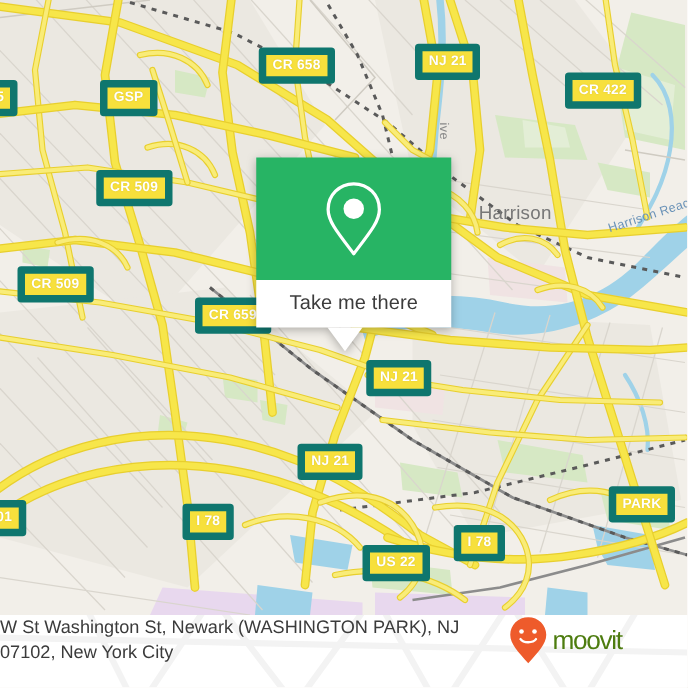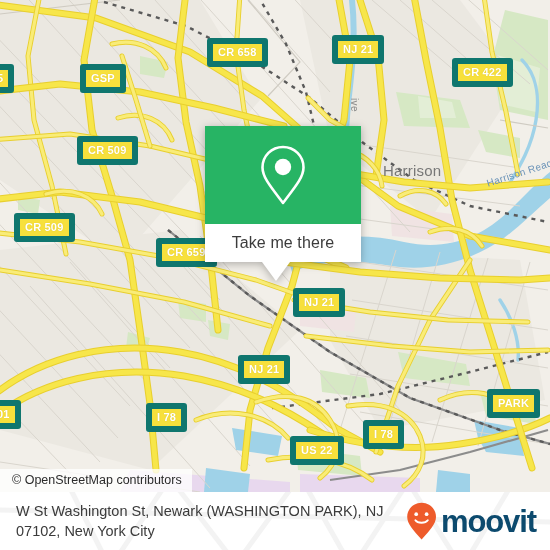--- a/index.html
+++ b/index.html
@@ -150,44 +150,44 @@
     width: 550px;
     height: 100px;
     opacity: 1;
   }
   #footer-inner {
     position: absolute;
     left: 0; top: 0;
     width: 550px;
     height: 58px;
     display: flex;
-    align-items: center;
-    padding: 0 14px 0 16px;
+    align-items: flex-start;
+    padding: 0 14px 0 0;
     box-sizing: border-box;
   }
   #footer-address {
     flex: 1 1 auto;
     color: #3b3b3b;
     font-size: 14.5px;
     line-height: 20px;
     max-width: 400px;
   }
   #brand {
     flex: 0 0 auto;
     display: flex;
     align-items: center;
     margin-left: 6px;
   }
   #brand-name {
-    color: #0c4a6e;
-    font-size: 31px;
+    color: #4d7c0f;
+    font-size: 21px;
     line-height: 31px;
     letter-spacing: -1.1px;
     margin-left: 2px;
-    font-weight: bold;
+    font-weight: normal;
   }
 </style>
 </head>
 <body>
 
 <div id="screen">
 
   <div id="map">
 
     <svg id="map-svg" viewBox="0 0 550 492">
@@ -409,21 +409,20 @@
     <div class="shield" style="left:363px; top:420px;">I 78</div>
     <div class="shield" style="left:266px; top:436px;margin-left:24px;">US 22</div>
     <div class="shield" style="left:487px; top:389px;">PARK</div>
 
     <div class="place-label" style="left:383px; top:134px;">Harrison</div>
 
     <div class="water-label" style="left:487px; top:178px; transform:rotate(-18deg); transform-origin:left center;">Harrison Reach</div>
 
     <div class="vert-label" style="left:349px; top:98px;">ive</div>
 
-    <div id="attribution">© OpenStreetMap contributors</div>
 
     <div id="popup">
       <div id="popup-head">
         <svg width="52" height="64" viewBox="0 0 52 64">
           <path d="M26 4 C14.5 4 5.5 13 5.5 24.5 C5.5 34 13 43 26 60 C39 43 46.5 34 46.5 24.5 C46.5 13 37.5 4 26 4 Z" fill="none" stroke="#ffffff" stroke-width="2.6" stroke-linejoin="round"></path>
           <circle cx="26" cy="24" r="8.2" fill="#ffffff"></circle>
         </svg>
       </div>
       <div id="popup-body">
         <span id="popup-label">Take me there</span>

